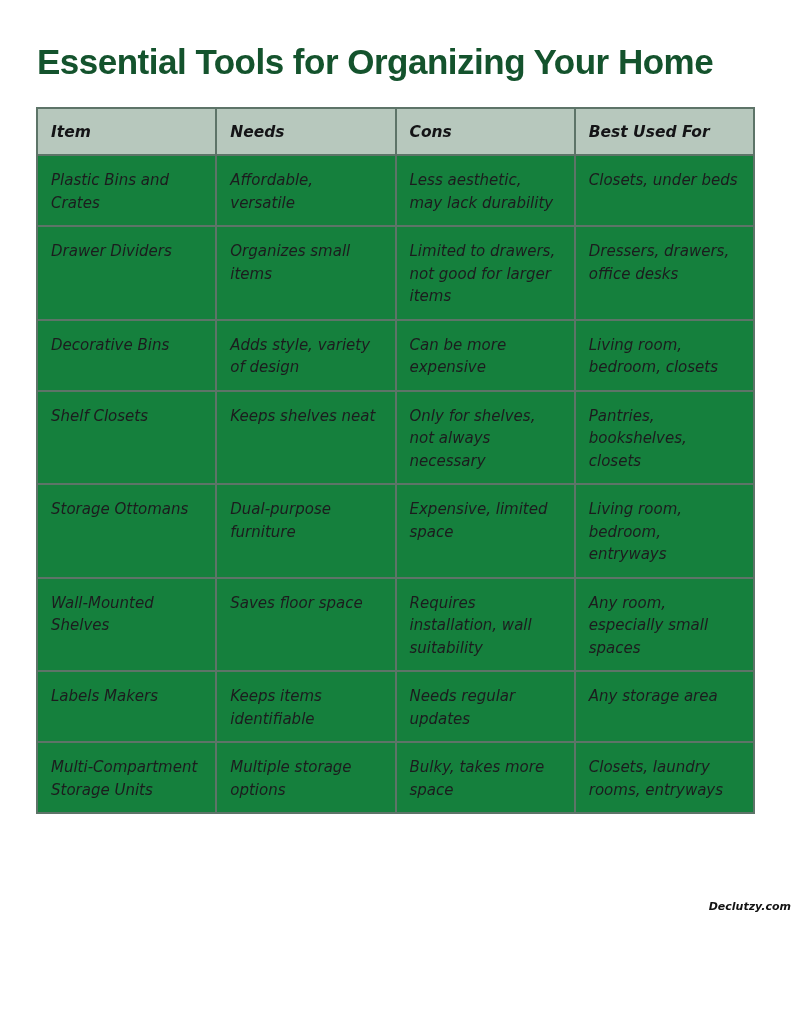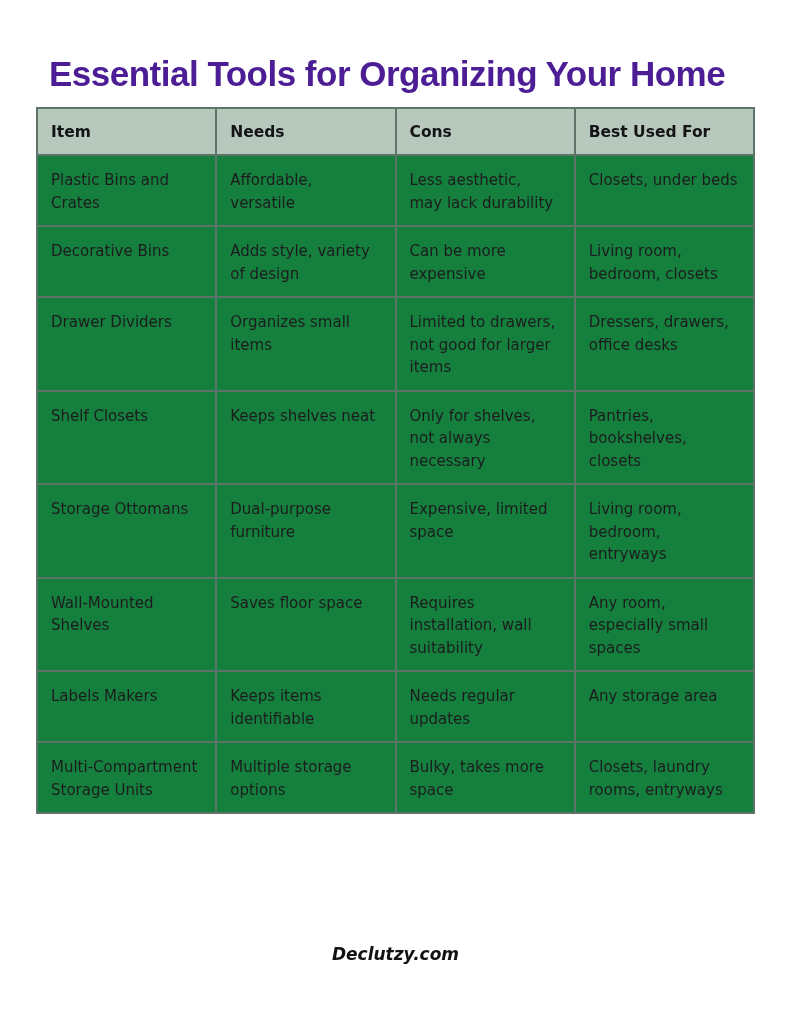--- a/index.html
+++ b/index.html
@@ -9,69 +9,70 @@
   }
   .page {
     position: relative;
     width: 791px;
     height: 1024px;
     background: #ffffff;
     overflow: hidden;
     font-family: "DejaVu Sans", "Liberation Sans", sans-serif;
   }
   .page-title {
-    margin: 12px;
+    margin: 0;
     position: absolute;
     left: 37px;
     top: 42px;
     font-size: 35px;
     font-weight: 600;
     letter-spacing: -0.5px;
-    color: #4c1d95;
+    color: #14532d;
     font-family: "Liberation Sans", sans-serif;
     white-space: nowrap;
   }
   table.tools-table {
     position: absolute;
     left: 36px;
     top: 107px;
     width: 719px;
     border-collapse: collapse;
     table-layout: fixed;
   }
   table.tools-table th,
   table.tools-table td {
     border: 2px solid var(--border-color, #5d7468);
     vertical-align: top;
     text-align: left;
     padding: 13px 10px 11px 13px;
     color: #1c1c1e;
     white-space: pre-line;
     overflow-wrap: break-word;
+    font-style: italic;
   }
   table.tools-table th {
     background: var(--header-bg, #b7c8bd);
     font-size: 15.5px;
     font-weight: bold;
     padding-top: 14px;
     padding-bottom: 13px;
     color: #141416;
   }
   table.tools-table td {
     background: #15803d;
     font-size: 15px;
     line-height: 22.5px;
   }
   .footer-brand {
     position: absolute;
     left: 0;
-    top: 944px;
+    top: 900px;
     width: 100%;
-    text-align: center;
-    font-size: 17px;
+    text-align: right;
+    font-size: 11px;
     font-weight: 600;
     font-style: italic;
     color: #121212;
     font-family: "DejaVu Sans", sans-serif;
   }
 </style>
 </head>
 <body>
 
 <div class="page">
@@ -91,37 +92,37 @@
         <tr>
           <td>Plastic Bins and
 Crates</td>
           <td>Affordable,
 versatile</td>
           <td>Less aesthetic,
 may lack durability</td>
           <td>Closets, under beds</td>
         </tr>
         <tr>
-          <td>Decorative Bins</td>
-          <td>Adds style, variety
-of design</td>
-          <td>Can be more
-expensive</td>
-          <td>Living room,
-bedroom, closets</td>
-        </tr>
-        <tr>
           <td>Drawer Dividers</td>
           <td>Organizes small
 items</td>
           <td>Limited to drawers,
 not good for larger
 items</td>
           <td>Dressers, drawers,
 office desks</td>
+        </tr>
+        <tr>
+          <td>Decorative Bins</td>
+          <td>Adds style, variety
+of design</td>
+          <td>Can be more
+expensive</td>
+          <td>Living room,
+bedroom, closets</td>
         </tr>
         <tr>
           <td>Shelf Closets</td>
           <td>Keeps shelves neat</td>
           <td>Only for shelves,
 not always
 necessary</td>
           <td>Pantries,
 bookshelves,
 closets</td>

